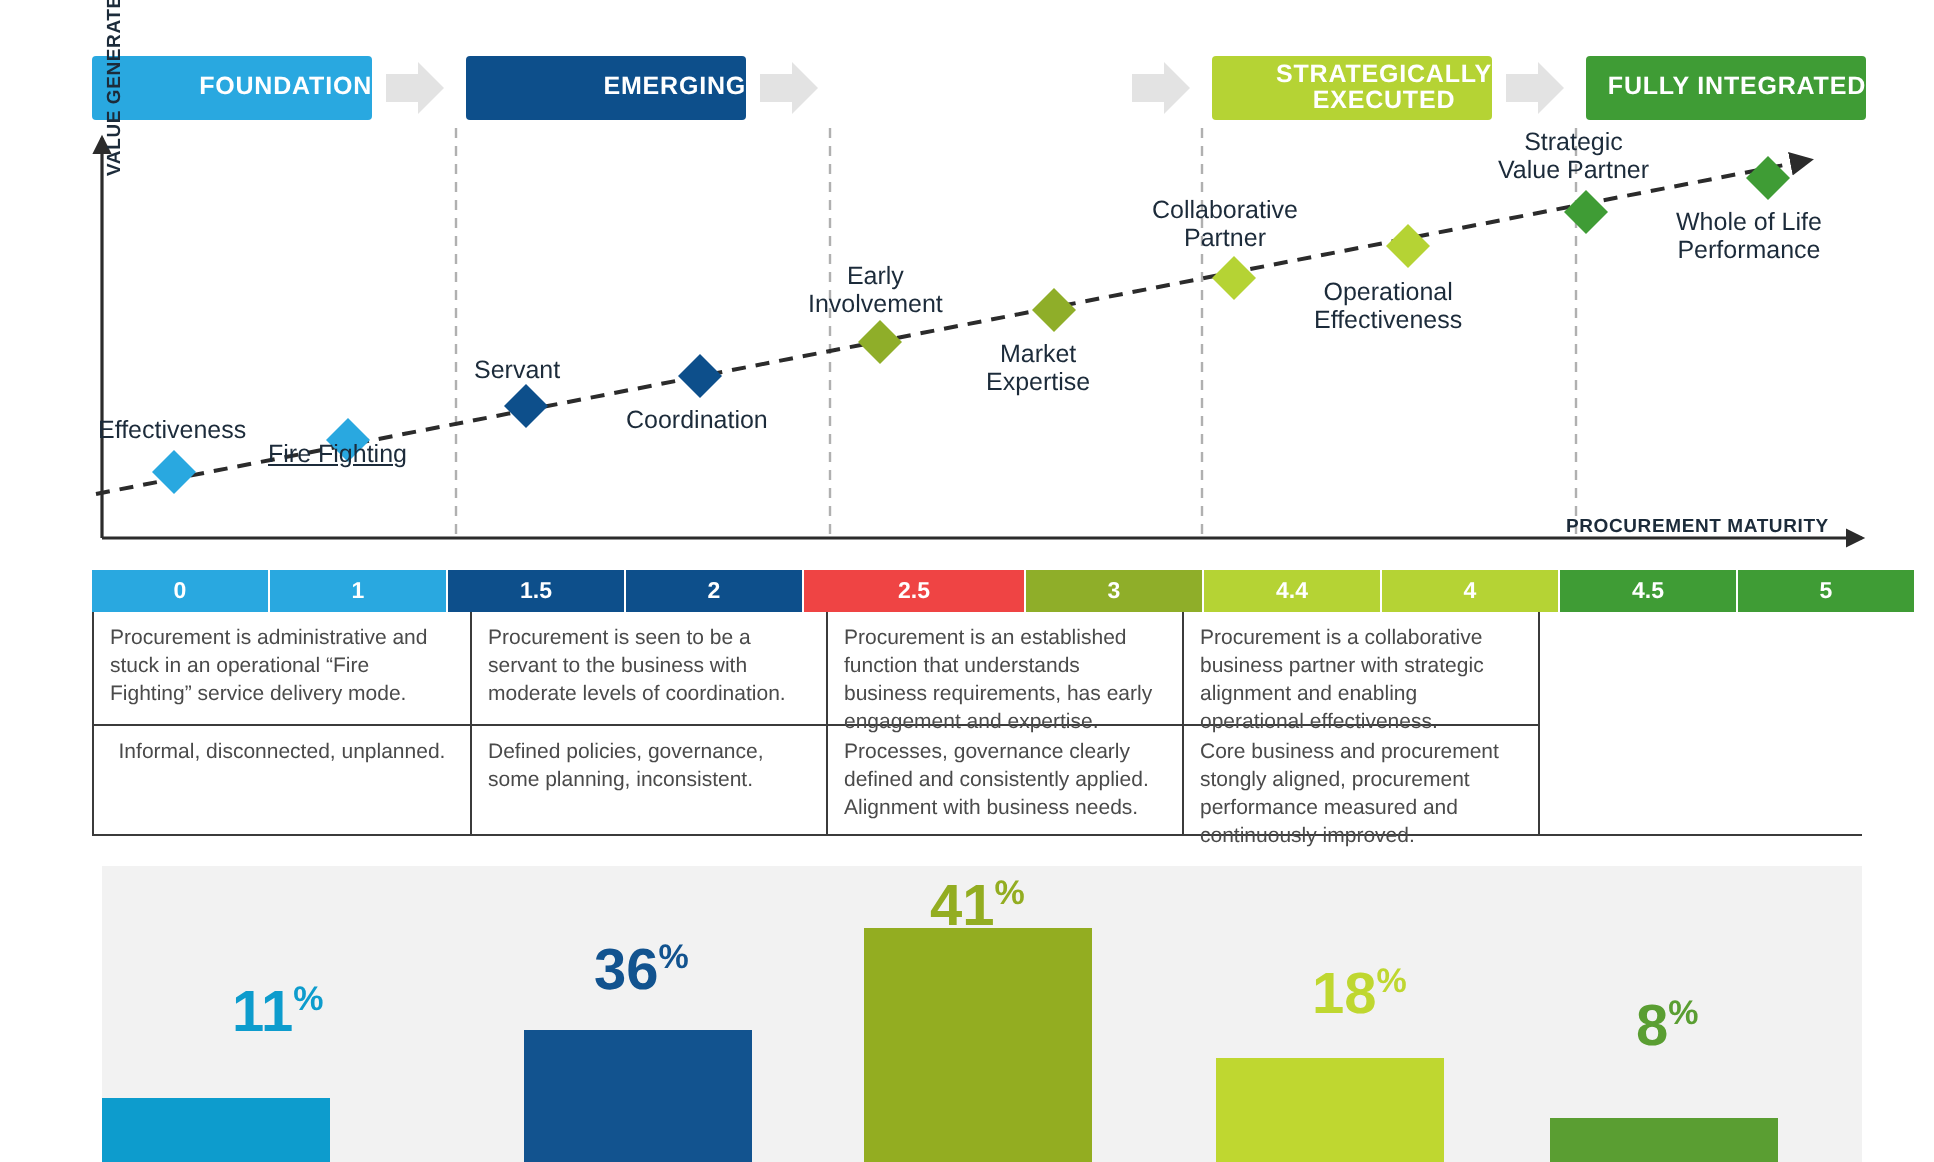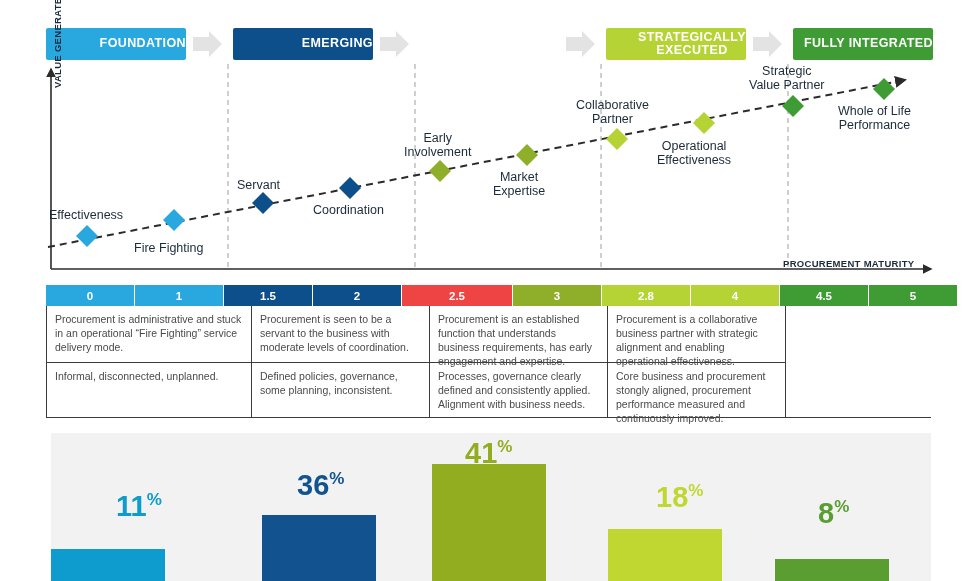--- a/index.html
+++ b/index.html
@@ -139,21 +139,21 @@
         <polygon points="617,128 628,139 617,150 606,139" fill="#b5d334"></polygon>
         <polygon points="704,112 715,123 704,134 693,123" fill="#b5d334"></polygon>
         <polygon points="793,95 804,106 793,117 782,106" fill="#3f9c35"></polygon>
         <polygon points="884,78 895,89 884,100 873,89" fill="#3f9c35"></polygon>
       </svg>
 
     <div class="axis-title-y">VALUE GENERATED</div>
     <div class="axis-title-x">PROCUREMENT MATURITY</div>
     <div id="pt-labels">
         <div class="pt-label" style="left: 49px; top: 208px; text-align: left;">Effectiveness</div>
-        <div class="pt-label" style="left: 134px; top: 241px; text-align: center;">Fire Fighting</div>
+        <div class="pt-label" style="left: 134px; top: 220px; text-align: center; text-decoration: underline;">Fire Fighting</div>
         <div class="pt-label" style="left: 237px; top: 178px;">Servant</div>
         <div class="pt-label" style="left: 313px; top: 203px; text-align: left;">Coordination</div>
         <div class="pt-label" style="left: 404px; top: 131px;">Early
 Involvement</div>
         <div class="pt-label" style="left: 493px; top: 170px;">Market
 Expertise</div>
         <div class="pt-label" style="left: 576px; top: 98px;">Collaborative
 Partner</div>
         <div class="pt-label" style="left: 657px; top: 139px;">Operational
 Effectiveness</div>
@@ -164,28 +164,28 @@
       </div>
   </div>
 
   <div class="scale-strip" id="scale-strip">
       <div class="scale-cell" style="background: rgb(41, 168, 224); width: 89px;">0</div>
       <div class="scale-cell" style="background: rgb(41, 168, 224); width: 89px;">1</div>
       <div class="scale-cell" style="background: rgb(13, 79, 139); width: 89px;">1.5</div>
       <div class="scale-cell" style="background: rgb(13, 79, 139); width: 89px;">2</div>
       <div class="scale-cell" style="background: #ef4444; width: 111px;">2.5</div>
       <div class="scale-cell" style="background: rgb(143, 174, 41); width: 89px;">3</div>
-      <div class="scale-cell" style="background: rgb(181, 211, 52); width: 89px;">2.8</div>
+      <div class="scale-cell" style="background: rgb(181, 211, 52); width: 89px;">4.4</div>
       <div class="scale-cell" style="background: rgb(181, 211, 52); width: 89px;">4</div>
       <div class="scale-cell" style="background: rgb(63, 156, 53); width: 89px;">4.5</div>
       <div class="scale-cell" style="background: rgb(63, 156, 53); width: 88px;">5</div>
     </div>
 
   <div class="desc-table" id="desc-table">
-      <div class="desc-col" style="width: 206px;">
+      <div class="desc-col" style="width: 190px; align-items: center;">
         <div class="desc-cell r1">Procurement is administrative and stuck in an operational “Fire Fighting” service delivery mode.</div>
         <div class="desc-cell r2">Informal, disconnected, unplanned.</div>
       </div>
       <div class="desc-col" style="width: 178px;">
         <div class="desc-cell r1">Procurement is seen to be a servant to the business with moderate levels of coordination.</div>
         <div class="desc-cell r2">Defined policies, governance, some planning, inconsistent.</div>
       </div>
       <div class="desc-col" style="width: 178px;">
         <div class="desc-cell r1">Procurement is an established function that understands business requirements, has early engagement and expertise.</div>
         <div class="desc-cell r2">Processes, governance clearly defined and consistently applied. Alignment with business needs.</div>

